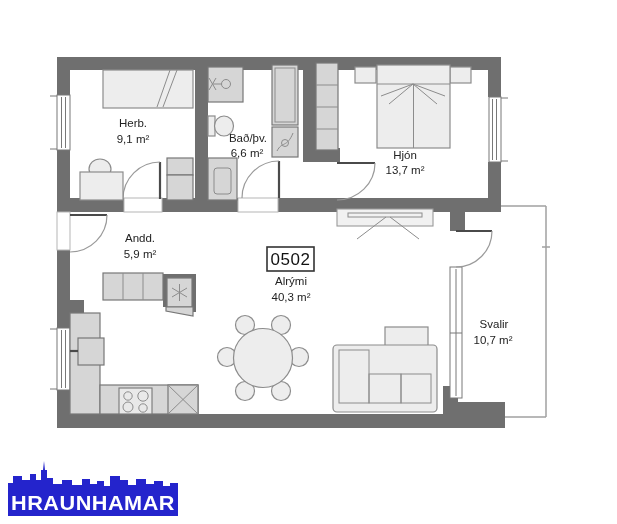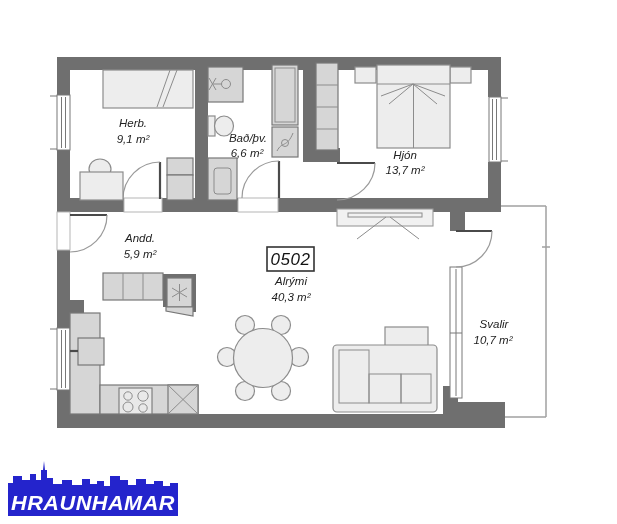--- a/index.html
+++ b/index.html
@@ -1,16 +1,16 @@
 <!DOCTYPE html>
 <html><head>
 <meta charset="utf-8">
 <style>
   html,body{margin:0;padding:0;background:#ffffff;}
-  #stage{position:relative;width:617px;height:524px;background:#fff;overflow:hidden;font-style:italic;}
+  #stage{position:relative;width:617px;height:524px;background:#fff;overflow:hidden;}
   svg{display:block;font-family:"Liberation Sans",sans-serif;}
   .lbl{font-size:11.5px;fill:#222;text-anchor:middle;}
   .unit{font-size:17px;fill:#111;text-anchor:middle;letter-spacing:.5px;}
   .logo-text{font-size:21px;font-weight:bold;fill:#ffffff;text-anchor:middle;letter-spacing:.5px;}
   .wall{fill:#6f6f6f;stroke:none;}
   .open{fill:#ffffff;stroke:#b5b5b5;stroke-width:1;}
   .win{fill:#ffffff;stroke:#787878;stroke-width:1;}
   .winline{stroke:#787878;stroke-width:1;fill:none;}
   .leaf{stroke:#4a4a4a;stroke-width:2.2;fill:none;}
   .arc{stroke:#9a9a9a;stroke-width:1.2;fill:none;}

